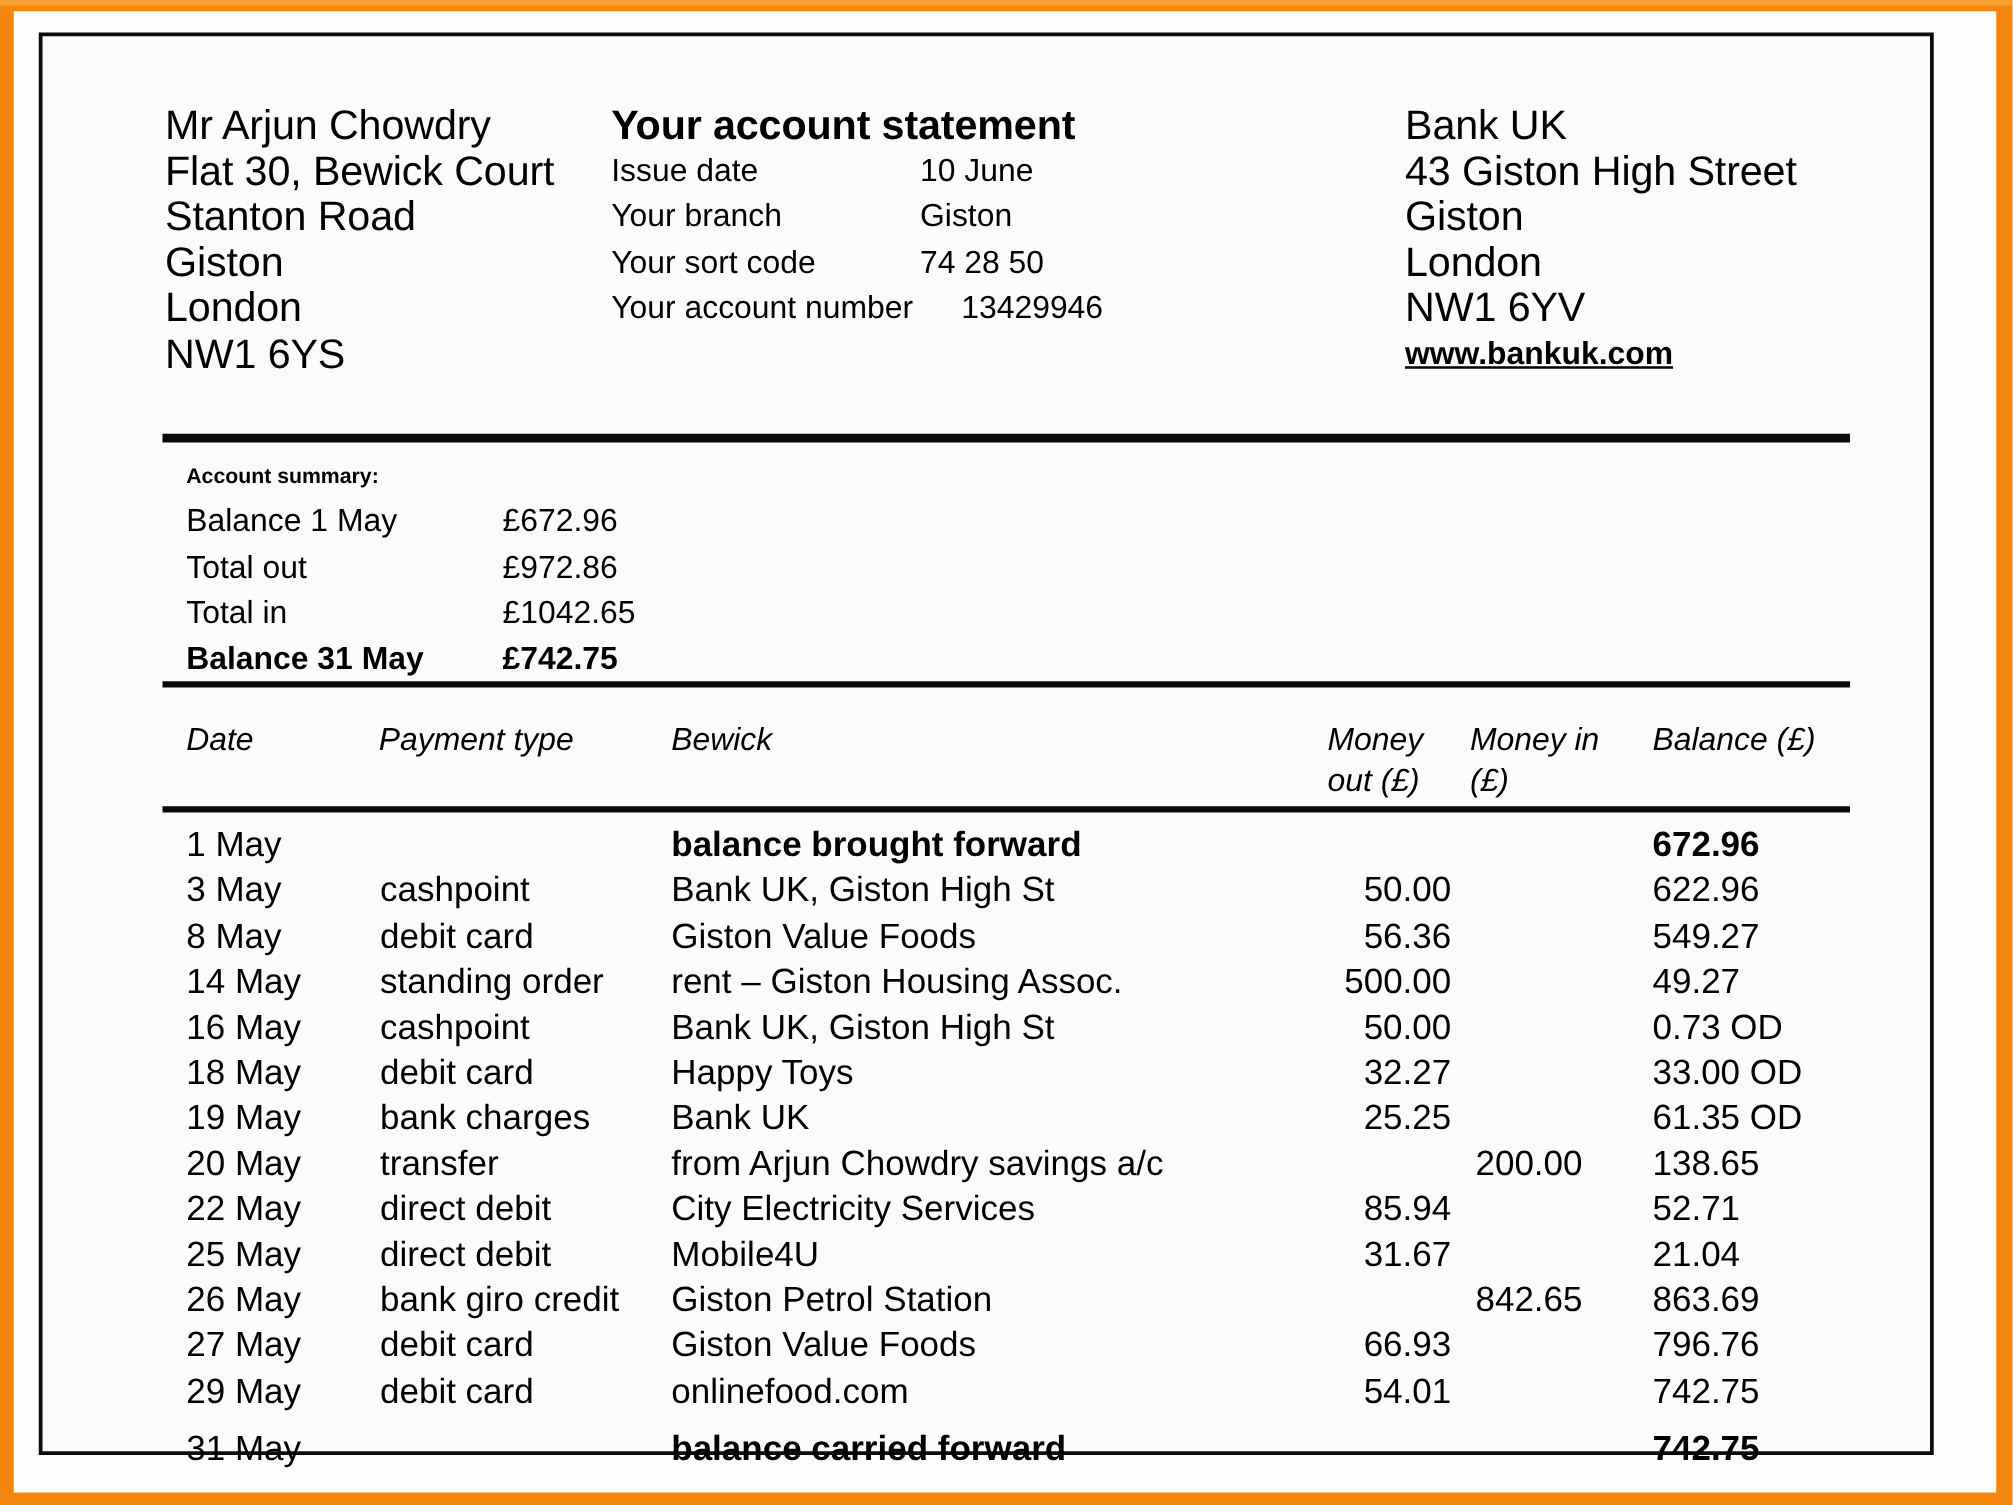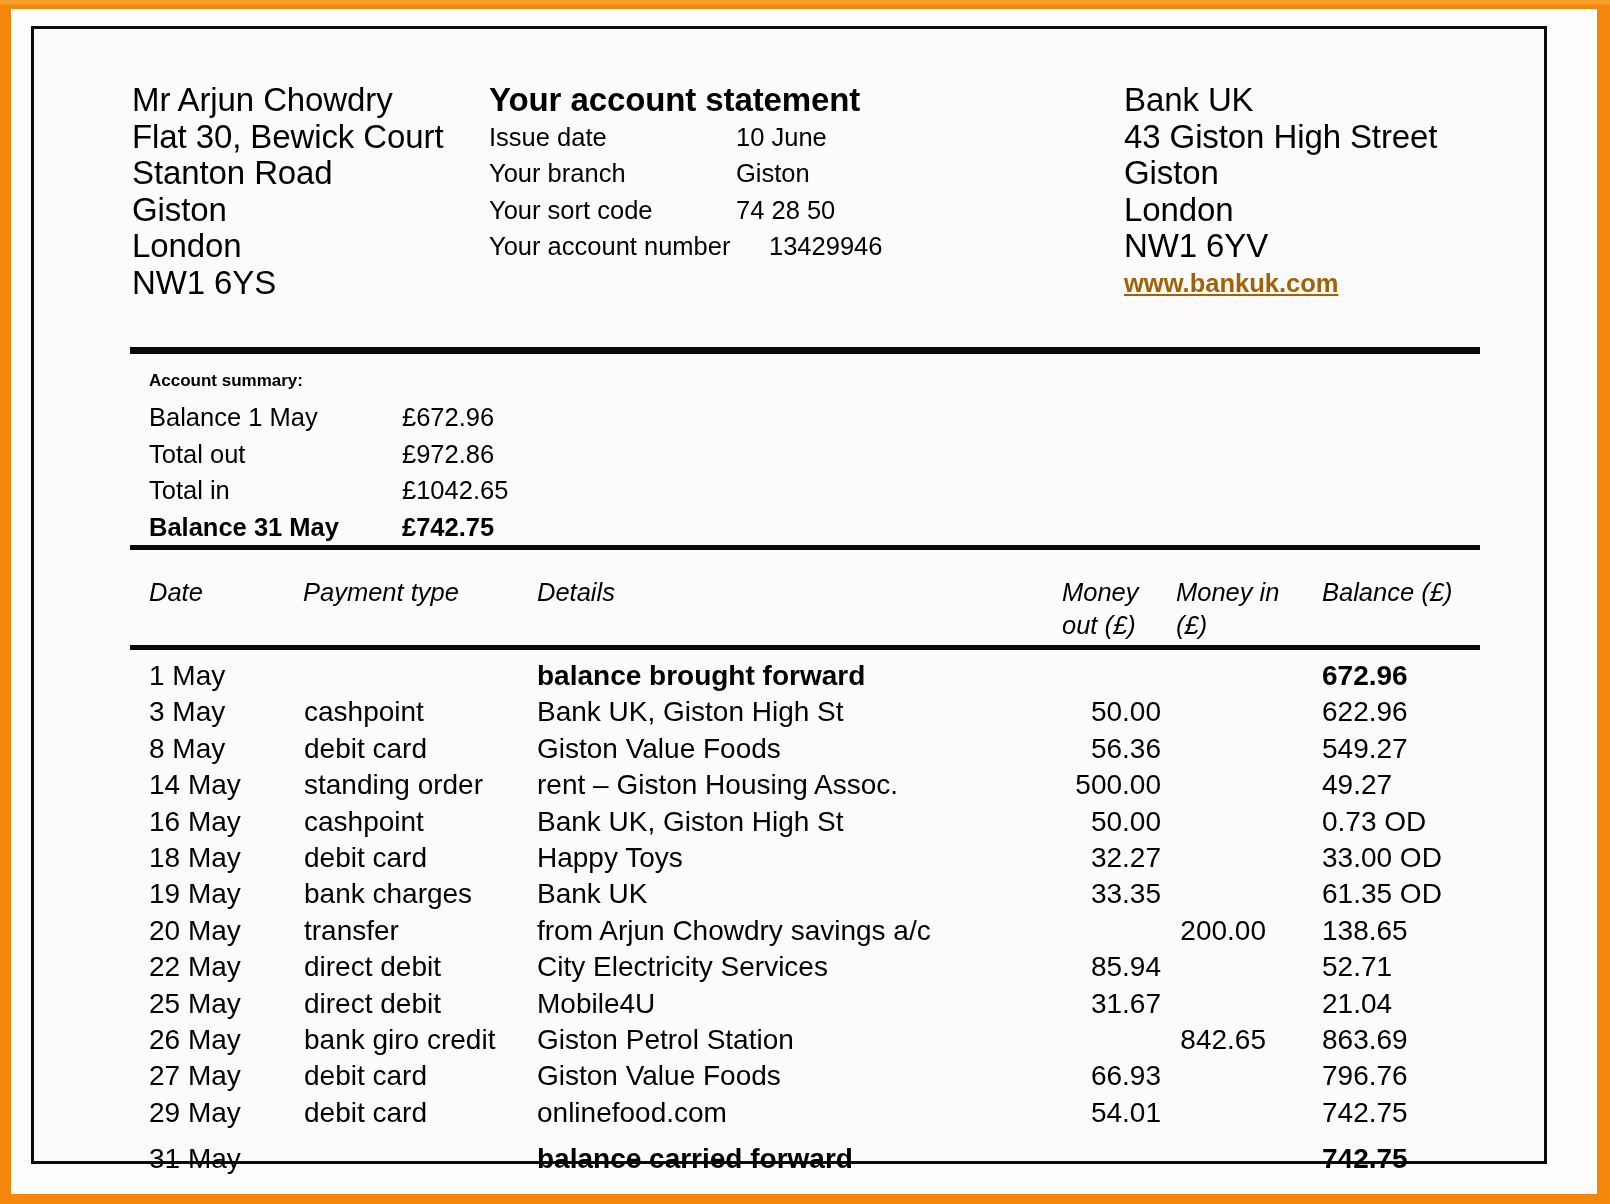--- a/index.html
+++ b/index.html
@@ -80,21 +80,21 @@
     line-height: 36.5px;
     white-space: nowrap;
   }
   .kv .k { width: 247px; flex: 0 0 247px; }
   .kv .v { }
   .kv.acct .k { width: 280px; flex: 0 0 280px; }
 
   .weblink {
     font-size: 25.5px;
     line-height: 36.5px;
-    color: #a16207;
+    color: #000000;
     text-decoration: underline;
     font-weight: bold;
     white-space: nowrap;
     display: inline-block;
   }
 
   
   .rule-thick {
     position: absolute;
     left: 96px;
@@ -248,21 +248,21 @@
           </div>
         </div>
 
         <div class="rule-medium" style="top:516px;"></div>
 
         <div class="table">
 
           <div class="thead">
             <div class="cell c-date">Date</div>
             <div class="cell c-type">Payment type</div>
-            <div class="cell c-details">Details</div>
+            <div class="cell c-details">Bewick</div>
             <div class="cell c-out">Money out (£)</div>
             <div class="cell c-in">Money in (£)</div>
             <div class="cell c-balance">Balance (£)</div>
           </div>
 
           <div class="rule-medium" style="top:76px; left:96px;"></div>
 
           <div class="tbody" style="padding-top:13px;">
 
             <div class="trow bold">
@@ -316,21 +316,21 @@
               <span class="cell d-details">Happy Toys</span>
               <span class="cell d-out">32.27</span>
               <span class="cell d-in"></span>
               <span class="cell d-balance">33.00 OD</span>
             </div>
 
             <div class="trow">
               <span class="cell d-date">19 May</span>
               <span class="cell d-type">bank charges</span>
               <span class="cell d-details">Bank UK</span>
-              <span class="cell d-out">33.35</span>
+              <span class="cell d-out">25.25</span>
               <span class="cell d-in"></span>
               <span class="cell d-balance">61.35 OD</span>
             </div>
 
             <div class="trow">
               <span class="cell d-date">20 May</span>
               <span class="cell d-type">transfer</span>
               <span class="cell d-details">from Arjun Chowdry savings a/c</span>
               <span class="cell d-out"></span>
               <span class="cell d-in">200.00</span>

